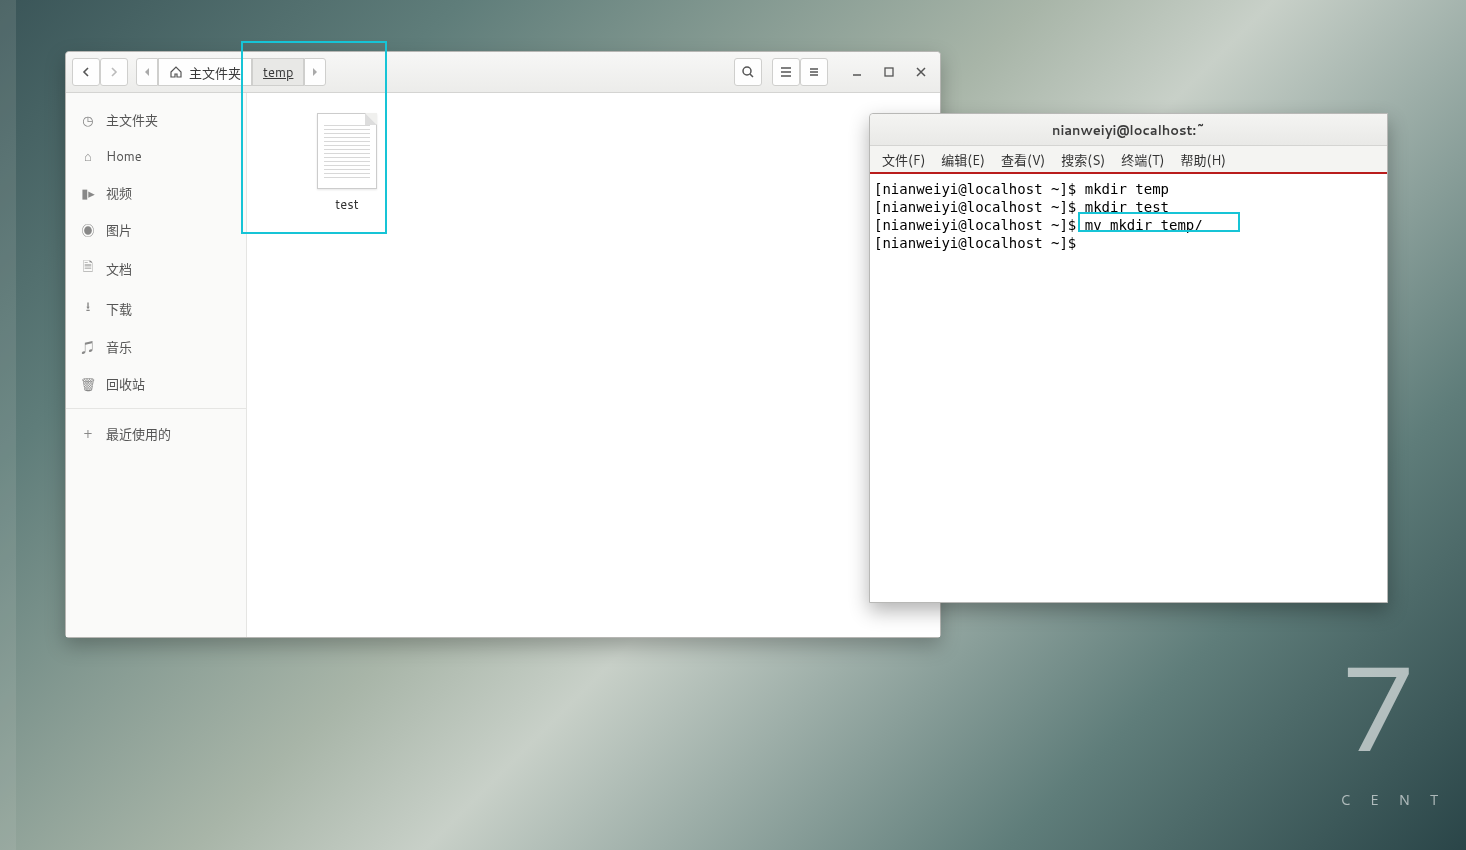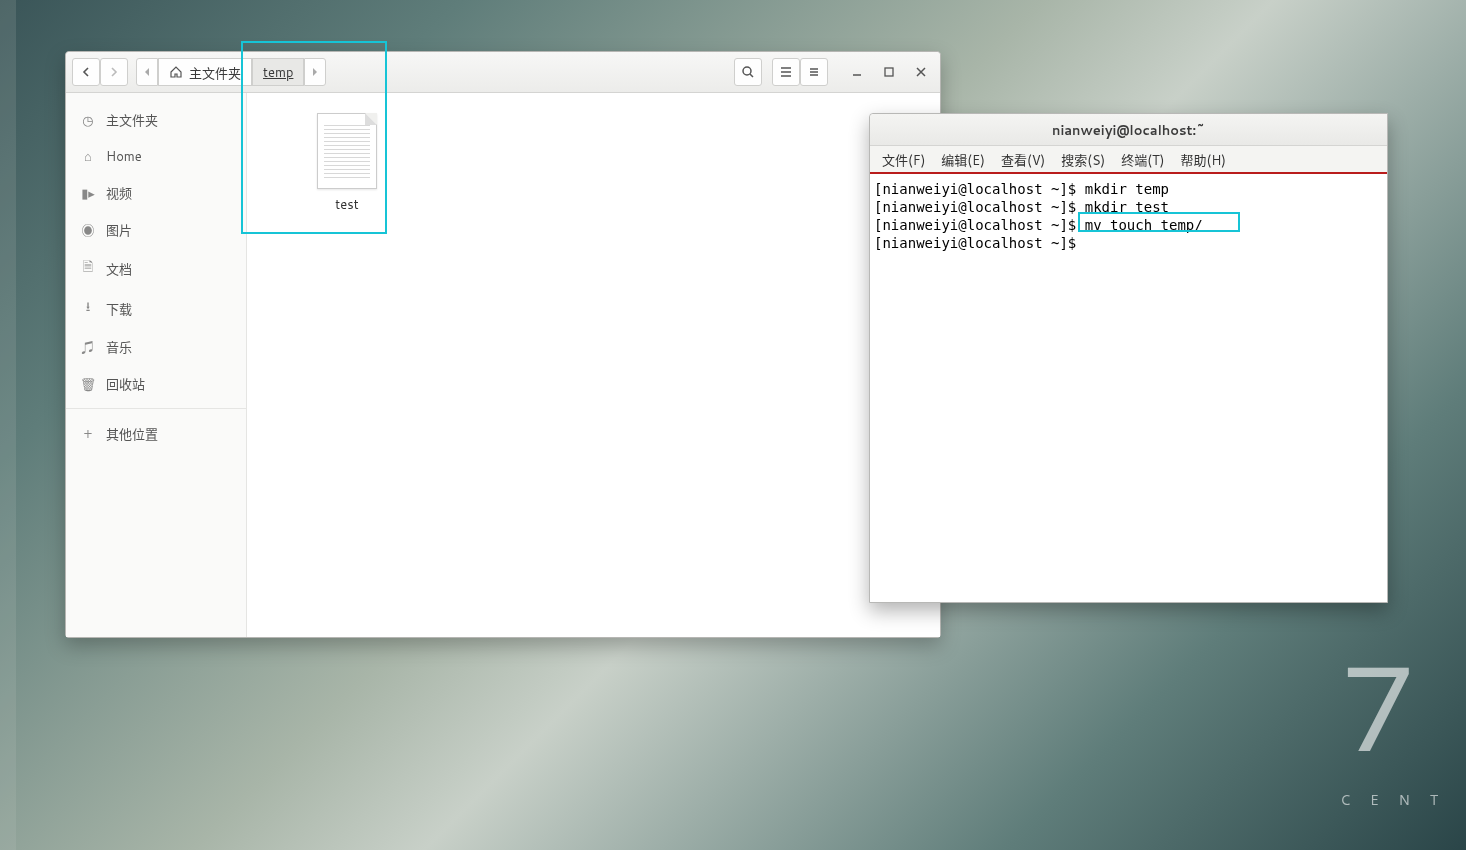--- a/index.html
+++ b/index.html
@@ -243,21 +243,21 @@
         <span class="ico">♫</span>
         <span>音乐</span>
       </div>
       <div class="sb-item">
         <span class="ico">🗑</span>
         <span>回收站</span>
       </div>
       <div class="sb-sep"></div>
       <div class="sb-item">
         <span class="ico">+</span>
-        <span>其他位置</span>
+        <span>最近使用的</span>
       </div>
     </div>
 
     <div class="content">
       <div class="highlight-box hl1"></div>
       <div class="file-item" style="margin-left:28px; margin-top:8px;">
         <div class="file-icon">
           <div class="file-lines"></div>
         </div>
         <div class="file-label">test</div>
@@ -273,17 +273,17 @@
   <div class="term-menubar">
     <div class="term-menuitem">文件(F)</div>
     <div class="term-menuitem">编辑(E)</div>
     <div class="term-menuitem">查看(V)</div>
     <div class="term-menuitem">搜索(S)</div>
     <div class="term-menuitem">终端(T)</div>
     <div class="term-menuitem">帮助(H)</div>
   </div>
   <div class="term-body"><span><span>[nianweiyi@localhost ~]$ </span><span>mkdir temp</span></span>
 <span><span>[nianweiyi@localhost ~]$ </span><span>mkdir test</span></span>
-<span><span>[nianweiyi@localhost ~]$ </span><span>mv touch temp/</span></span>
+<span><span>[nianweiyi@localhost ~]$ </span><span>mv mkdir temp/</span></span>
 <span><span>[nianweiyi@localhost ~]$ </span><span></span></span>
     <div class="term-hl"></div>
   </div>
 </div>
 
 </body></html>

